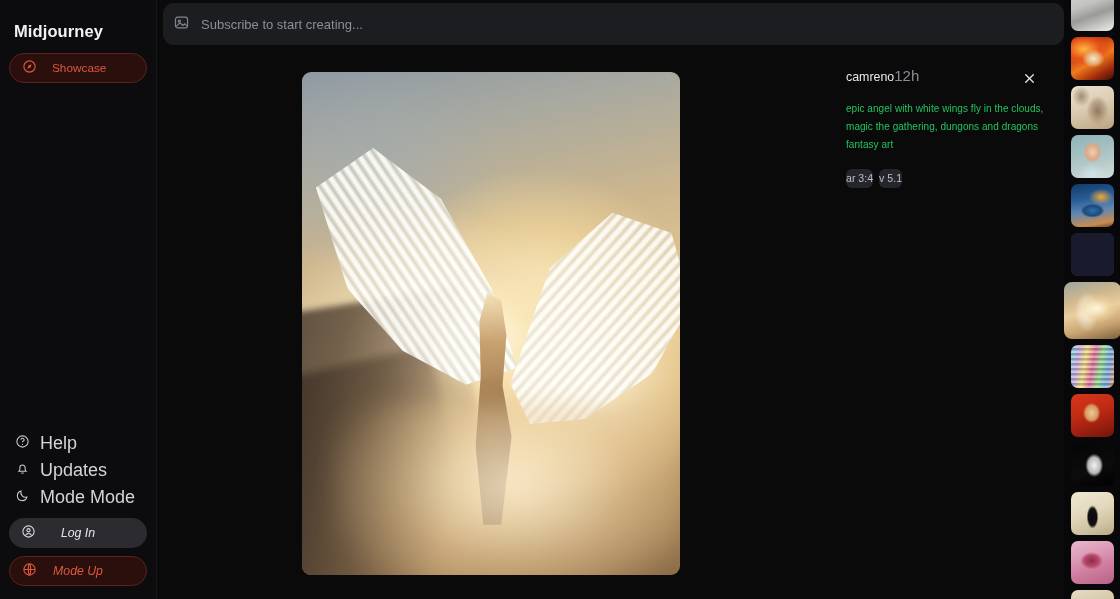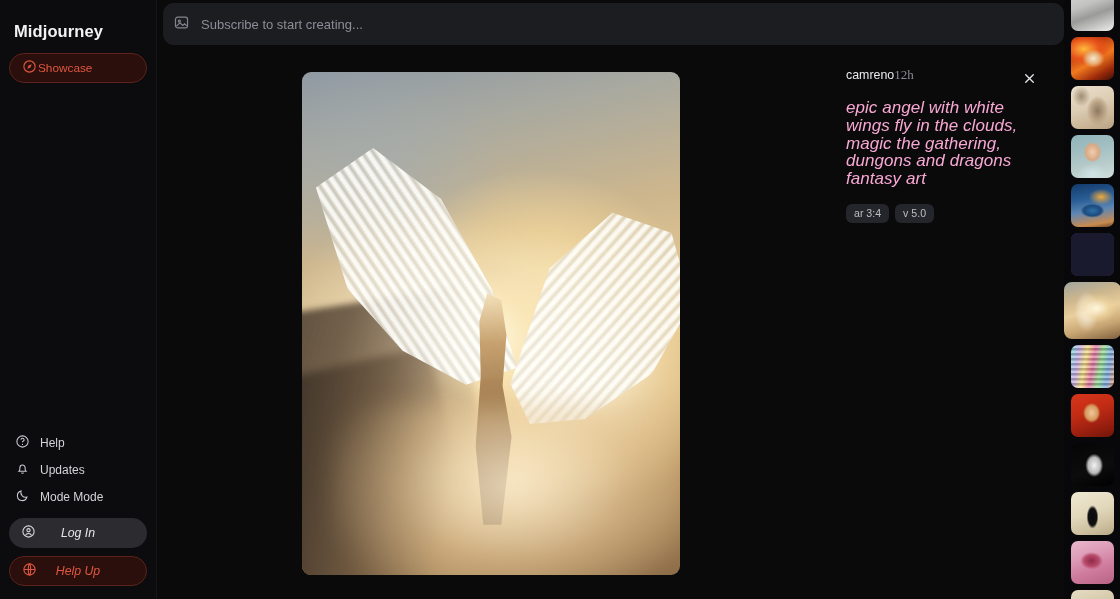--- a/index.html
+++ b/index.html
@@ -19,34 +19,34 @@
     position: relative;
     padding: 0 9px;
   }
   .brand {
     color: #f2f2f4; font-size: 16.5px; font-weight: 700;
     letter-spacing: 0.1px;
     padding: 15px 0 0 5px;
     height: 47px; display: flex; align-items: center;
   }
   .showcase-btn {
-    display: flex; align-items: center; gap: 1px;
+    display: flex; align-items: center; gap: 15px;
     height: 30px; border-radius: 16px;
     background: #2a0f0c; border: 1px solid #5d221c;
     padding: 0 12px; margin-top: 6px; cursor: pointer;
   }
   .showcase-btn .label { color: #e0573f; font-size: 11.8px; font-weight: 500; }
 
   .side-bottom {
     position: absolute; left: 9px; right: 9px; bottom: 13px;
   }
   .side-link {
     display: flex; align-items: center; gap: 10px;
     height: 26px; padding: 0 6px; margin-bottom: 1px;
-    color: #d3d3d8; font-size: 12px; cursor: pointer; border-radius: 6px;
+    color: #d3d3d8; font-size: 18px; cursor: pointer; border-radius: 6px;
   }
   .side-link .label { line-height: 1; }
   .auth-btn {
     display: flex; align-items: center; gap: 10px;
     height: 30px; border-radius: 16px; padding: 0 12px;
     margin-top: 8px; cursor: pointer; position: relative; font-style: italic;
   }
   .auth-btn .label {
     font-size: 12.3px; position: absolute; left: 0; right: 0;
     text-align: center; pointer-events: none;
@@ -157,30 +157,30 @@
     filter: blur(6px);
   }
 
   
   .detail {
     position: absolute; right: 0; top: 20px; width: 238px;
     padding: 0 16px 0 20px;
   }
   .meta { display: flex; align-items: baseline; gap: 0; margin-bottom: 16px; }
   .author { color: #e9e9ee; font-size: 12.4px; }
-  .age { color: #8b8b95; font-size: 13px; font-family: Liberation Serif, serif; }
+  .age { color: #8b8b95; font-size: 15px; }
   .prompt-text {
-    color: #f9a8d4; font-size: 17px; line-height: 17.8px;
-    letter-spacing: .05px; margin-bottom: 16px; font-style: italic;
+    color: #22c55e; font-size: 10px; line-height: 17.8px;
+    letter-spacing: .05px; margin-bottom: 16px;
   }
   .tags { display: flex; gap: 6px; }
   .tag {
     background: #25262b; color: #bdbdc6;
     font-size: 10.6px; border-radius: 6px;
-    padding: 4px 8px; line-height: 1;
+    padding: 4px 0; line-height: 1;
     display: flex; align-items: center;
   }
 
   
   .rail {
     position: absolute; right: 0; top: 0; width: 56px; height: 599px;
     overflow: hidden; background: #08080a;
   }
   .thumb {
     position: absolute; left: 7px; width: 43px; height: 43px;
@@ -252,21 +252,21 @@
         <span class="label">Log In</span>
       </div>
 
       <div class="auth-btn signup-btn">
         <span class="ico">
           <svg width="15" height="15" viewBox="0 0 24 24" fill="none" stroke="#e0573f" stroke-width="1.7">
             <circle cx="12" cy="12" r="9"></circle>
               <path d="M3 12h18M12 3c2.6 2.6 2.6 15.4 0 18M12 3c-2.6 2.6-2.6 15.4 0 18"></path>
           </svg>
         </span>
-        <span class="label">Help Up</span>
+        <span class="label">Mode Up</span>
       </div>
     </div>
   </aside>
 
   <section class="main">
 
     <div class="promptbar">
       <span class="ico">
         <svg width="17" height="17" viewBox="0 0 24 24" fill="none" stroke="#83838d" stroke-width="1.7">
           <rect x="3.5" y="4.5" width="17" height="15" rx="3"></rect>
@@ -301,21 +301,21 @@
       </div>
 
       <div class="detail">
         <div class="meta">
           <span class="author">camreno</span>
           <span class="age">12h</span>
         </div>
         <div class="prompt-text">epic angel with white wings fly in the clouds, magic the gathering, dungons and dragons fantasy art</div>
         <div class="tags">
           <span class="tag">ar 3:4</span>
-          <span class="tag">v 5.0</span>
+          <span class="tag">v 5.1</span>
         </div>
       </div>
     </div>
 
     <div class="rail" id="rail">
         <div class="thumb" style="top: -12px;">
           <div class="th-img" style="background: linear-gradient(160deg, rgb(216, 216, 214) 0%, rgb(194, 194, 192) 38%, rgb(154, 154, 152) 60%, rgb(239, 239, 238) 100%) 0% 0% / cover, radial-gradient(30% 62% at 52% 56%, rgb(18, 18, 18) 0%, rgb(29, 29, 29) 55%, rgba(40, 40, 40, 0) 78%);"></div>
         </div>
         <div class="thumb" style="top: 37px;">
           <div class="th-img" style="background: radial-gradient(36% 30% at 52% 50%, rgb(247, 231, 207) 0%, rgb(232, 178, 122) 40%, rgba(220, 120, 40, 0) 72%) 0% 0% / cover, radial-gradient(80% 50% at 30% 28%, rgb(255, 185, 61) 0%, rgb(232, 84, 26) 45%, rgba(150, 30, 10, 0) 80%), linear-gradient(150deg, rgb(122, 28, 8) 0%, rgb(192, 58, 16) 30%, rgb(240, 122, 30) 55%, rgb(156, 42, 11) 80%, rgb(61, 15, 5) 100%);"></div>

